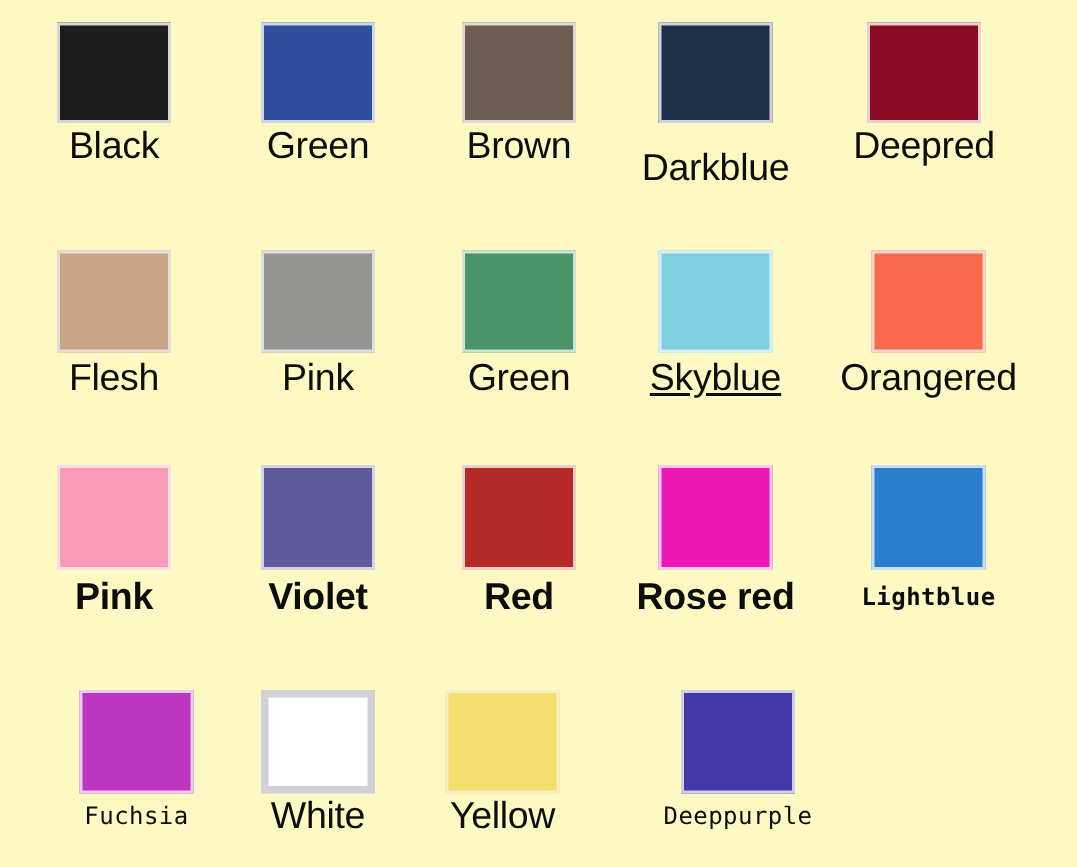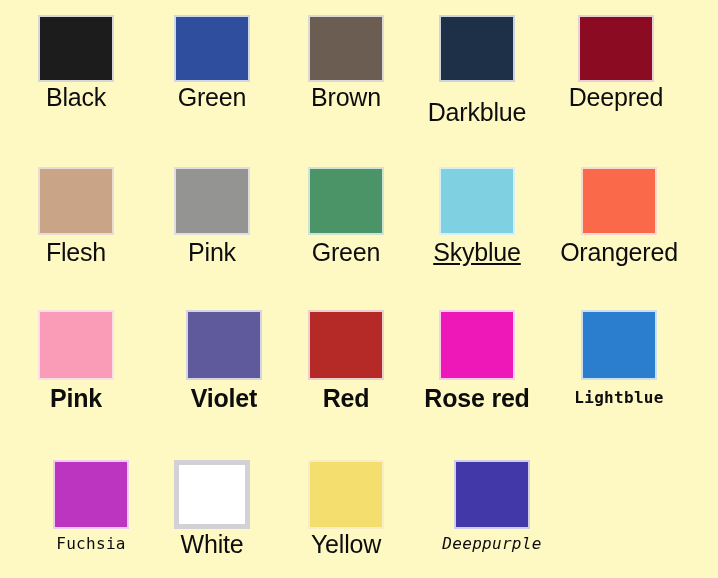--- a/index.html
+++ b/index.html
@@ -99,21 +99,21 @@
       <div class="swatch-cell" style="left: 546px; width: 146px;">
         <div class="swatch-chip" title="Orangered" style="width: 76px; height: 68px; background: rgb(250, 106, 74); border: 2px solid rgb(248, 217, 210);"></div>
         <span class="swatch-label" style="margin-top: 2px; color: rgb(13, 13, 13);">Orangered</span>
       </div>
     </div>
     <div class="swatch-row" style="top: 310px; height: 111px; font-weight: bold;">
       <div class="swatch-cell" style="left: 8px; width: 136px;">
         <div class="swatch-chip" title="Pink" style="width: 76px; height: 70px; background: rgb(250, 156, 184); border: 2px solid rgb(248, 222, 230);"></div>
         <span class="swatch-label" style="margin-top: 3px; color: rgb(13, 13, 13);">Pink</span>
       </div>
-      <div class="swatch-cell" style="left: 156px; width: 136px;">
+      <div class="swatch-cell" style="left: 144px; width: 136px;">
         <div class="swatch-chip" title="Violet" style="width: 76px; height: 70px; background: rgb(94, 90, 155); border: 2px solid rgb(213, 211, 228);"></div>
         <span class="swatch-label" style="margin-top: 3px; color: rgb(13, 13, 13);">Violet</span>
       </div>
       <div class="swatch-cell" style="left: 278px; width: 136px;">
         <div class="swatch-chip" title="Red" style="width: 76px; height: 70px; background: rgb(181, 42, 38); border: 2px solid rgb(235, 207, 205);"></div>
         <span class="swatch-label" style="margin-top: 3px; color: rgb(13, 13, 13);">Red</span>
       </div>
       <div class="swatch-cell" style="left: 408px; width: 138px;">
         <div class="swatch-chip" title="Rose red" style="width: 76px; height: 70px; background: rgb(238, 23, 184); border: 2px solid rgb(247, 205, 236);"></div>
         <span class="swatch-label" style="margin-top: 3px; color: rgb(13, 13, 13);">Rose red</span>
@@ -125,22 +125,22 @@
     </div>
     <div class="swatch-row" style="top: 460px; height: 107px;">
       <div class="swatch-cell" style="left: 23px; width: 136px;">
         <div class="swatch-chip" title="Fuchsia" style="width: 76px; height: 69px; background: rgb(188, 53, 192); border: 2px solid rgb(236, 205, 238);"></div>
         <span class="swatch-label mono" style="margin-top: 0px; color: rgb(13, 13, 13);">Fuchsia</span>
       </div>
       <div class="swatch-cell" style="left: 144px; width: 136px;">
         <div class="swatch-chip" title="White" style="width: 76px; height: 69px; background: rgb(255, 255, 255); border: 5px solid rgb(210, 210, 214);"></div>
         <span class="swatch-label" style="margin-top: 0px; color: rgb(13, 13, 13);">White</span>
       </div>
-      <div class="swatch-cell" style="left: 278px; width: 136px;">
+      <div class="swatch-cell" style="left: 267px; width: 136px;">
         <div class="swatch-chip" title="Yellow" style="width: 76px; height: 69px; background: rgb(244, 222, 110); border: 2px solid rgb(247, 238, 198);"></div>
         <span class="swatch-label" style="margin-top: 0px; color: rgb(13, 13, 13);">Yellow</span>
       </div>
       <div class="swatch-cell" style="left: 408px; width: 168px;">
         <div class="swatch-chip" title="Deeppurple" style="width: 76px; height: 69px; background: rgb(67, 56, 168); border: 2px solid rgb(208, 205, 230);"></div>
-        <span class="swatch-label mono" style="margin-top: 0px; color: rgb(13, 13, 13); font-style: italic;">Deeppurple</span>
+        <span class="swatch-label mono" style="margin-top: 0px; color: rgb(13, 13, 13);">Deeppurple</span>
       </div>
     </div>
   </div>
 
 </body></html>

